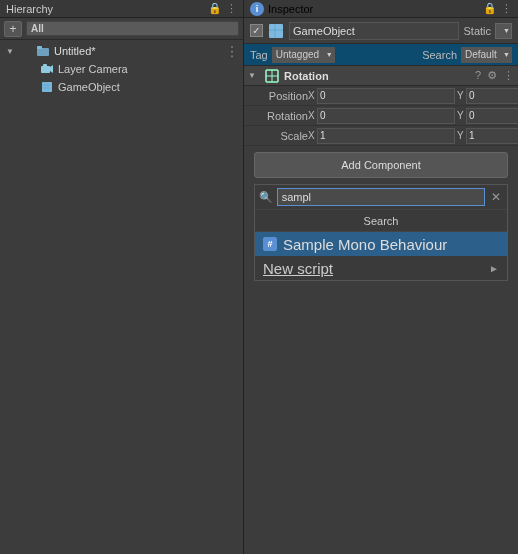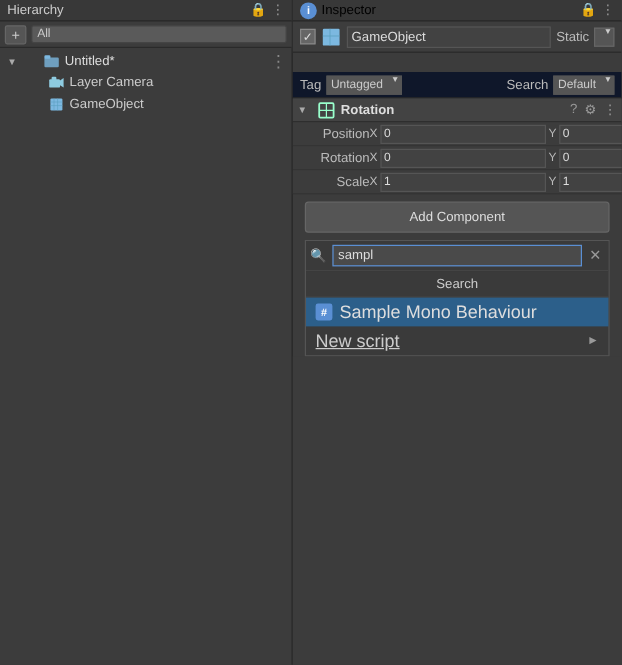--- a/index.html
+++ b/index.html
@@ -74,20 +74,21 @@
     .search-box {
       flex: 1;
       height: 15px;
       background: #5a5a5a;
       border: 1px solid #444;
       border-radius: 2px;
       color: #ccc;
       font-size: 10px;
       padding: 0 4px;
       outline: none;
+      font-weight: bold;
     }
 
     .hierarchy-content {
       flex: 1;
       padding: 2px 0;
       overflow: hidden;
     }
 
     .tree-item {
       height: 18px;
@@ -223,41 +224,40 @@
       font-size: 10px;
       padding: 0 12px 0 3px;
       appearance: none;
       cursor: pointer;
       position: relative;
     }
 
     .dropdown-wrapper {
       position: relative;
       display: flex;
-      align-items: flex-start;
+      align-items: center;
     }
 
     .dropdown-arrow {
       position: absolute;
       right: 2px;
       font-size: 7px;
       color: #ccc;
       pointer-events: none;
     }
 
     
     .tag-layer-row {
       height: 22px;
-      background: #0f172a;
+      background: #0c4a6e;
       display: flex;
       align-items: center;
       padding: 0 6px;
       border-bottom: 1px solid #2a2a2a;
       gap: 4px;
-      margin-top: 16px;
     }
 
     .tag-label, .layer-label {
       color: #bbb;
       font-size: 11px;
     }
 
     .tag-dropdown, .layer-dropdown {
       height: 16px;
       background: #555;

